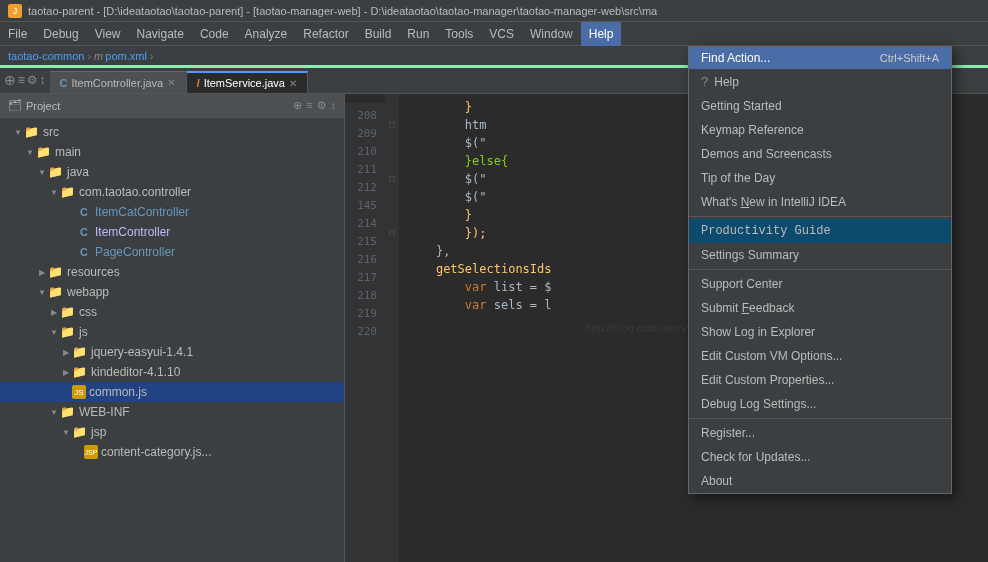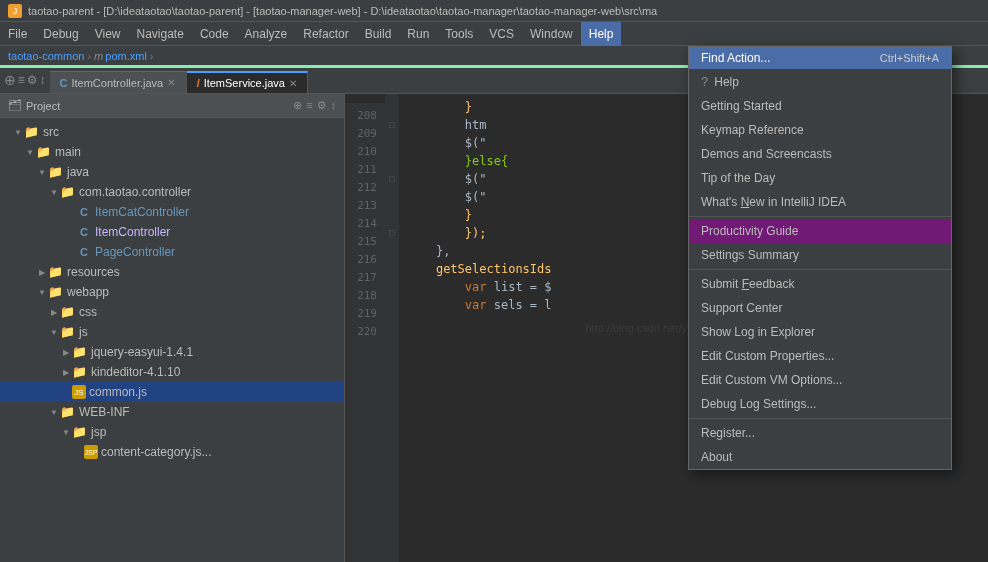--- a/index.html
+++ b/index.html
@@ -267,21 +267,22 @@
     .dropdown-item {
       padding: 5px 12px;
       color: #bbbbbb;
       font-size: 12px;
       cursor: pointer;
       display: flex;
       align-items: center;
       gap: 6px;
     }
     .dropdown-item.highlighted {
-      background: #701a75;
+      background: #0c4a6e;
+      font-family: Liberation Mono, monospace;
     }
     .dropdown-separator {
       height: 1px;
       background: #555;
       margin: 2px 0;
     }
     .dropdown-item .question-icon {
       color: #888;
       font-size: 13px;
     }
@@ -489,21 +490,21 @@
   </div>
 
   <div class="code-editor">
     <div class="code-lines">
       <div class="line-numbers">
         <div>208</div>
         <div>209</div>
         <div>210</div>
         <div>211</div>
         <div>212</div>
-        <div>213</div>
+        <div>145</div>
         <div>214</div>
         <div>215</div>
         <div>216</div>
         <div>217</div>
         <div>218</div>
         <div>219</div>
         <div>220</div>
       </div>
       <div class="fold-gutter">
         <div class="fold-icon"></div>
@@ -576,45 +577,48 @@
   <div class="dropdown-item highlighted">
     <span>Productivity Guide</span>
   </div>
 
   <div class="dropdown-item">
     <span>Settings Summary</span>
   </div>
   <div class="dropdown-separator"></div>
 
   <div class="dropdown-item">
+    <span>Support Center</span>
+  </div>
+
+  <div class="dropdown-item">
     <span>Submit <span class="underline">F</span>eedback</span>
   </div>
 
   <div class="dropdown-item">
-    <span>Support Center</span>
-  </div>
-
-  <div class="dropdown-item">
     <span>Show Log in Explorer</span>
   </div>
 
   <div class="dropdown-item">
+    <span>Edit Custom VM Options...</span>
+  </div>
+
+  <div class="dropdown-item">
     <span>Edit Custom Properties...</span>
   </div>
 
   <div class="dropdown-item">
-    <span>Edit Custom VM Options...</span>
-  </div>
-
-  <div class="dropdown-item">
     <span>Debug Log Settings...</span>
   </div>
   <div class="dropdown-separator"></div>
 
   <div class="dropdown-item">
     <span>Register...</span>
   </div>
 
+  <div class="dropdown-item">
+    <span>Check for Updates...</span>
+  </div>
 
   <div class="dropdown-item">
     <span>About</span>
   </div>
 </div>
 
 </body></html>

